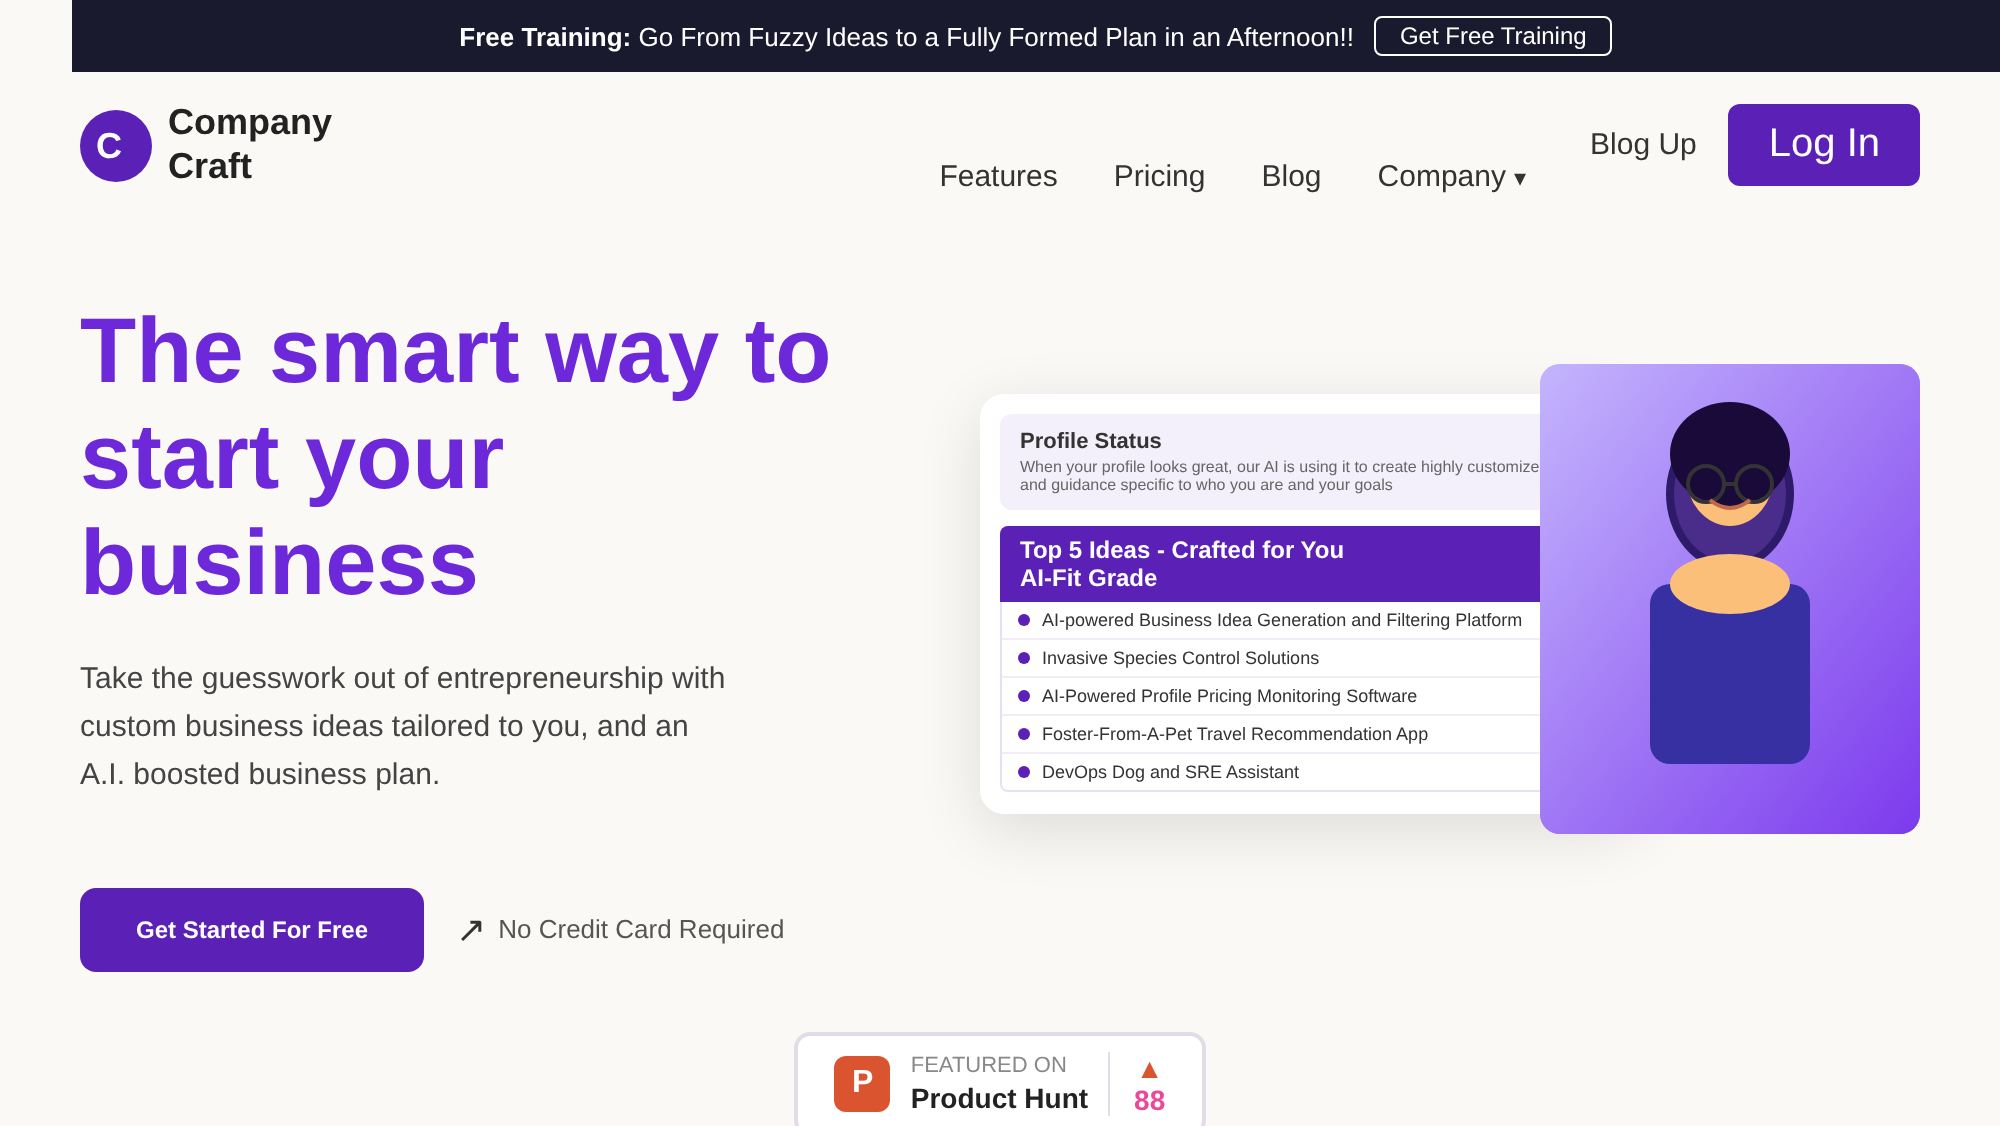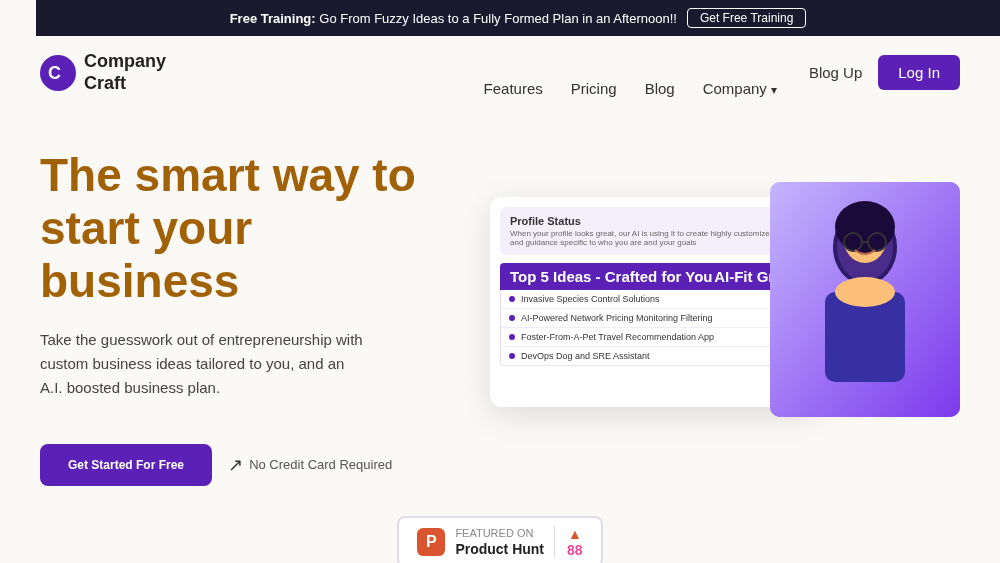--- a/index.html
+++ b/index.html
@@ -89,39 +89,39 @@
       color: #333;
       font-size: 15px;
       cursor: pointer;
     }
     .log-in-btn {
       background: #5b21b6;
       color: #fff;
       border: none;
       padding: 9px 20px;
       border-radius: 6px;
-      font-size: 15px;
+      font-size: 20px;
       cursor: pointer;
     }
 
     
     .hero {
       display: flex;
       align-items: center;
       padding: 40px 40px 20px 40px;
       gap: 30px;
       min-height: 300px;
     }
     .hero-left {
       flex: 0 0 420px;
     }
     .hero-title {
       font-size: 46px;
       font-weight: 800;
-      color: #a16207;
+      color: #6d28d9;
       line-height: 1.15;
       margin-bottom: 20px;
     }
     .hero-desc {
       font-size: 15px;
       color: #444;
       line-height: 1.6;
       margin-bottom: 44px;
       max-width: 330px;
     }
@@ -180,26 +180,27 @@
       border-radius: 6px;
       padding: 8px 10px;
       margin-bottom: 8px;
       font-size: 10px;
       color: #555;
     }
     .mock-profile-bar .bar-title { font-weight: 700; font-size: 11px; color: #333; margin-bottom: 2px; }
     .mock-ideas-header {
       background: #5b21b6;
       color: #fff;
-      font-size: 15px;
+      font-size: 12px;
       font-weight: 700;
       padding: 5px 10px;
       border-radius: 4px 4px 0 0;
       display: flex;
       justify-content: space-between;
+      flex-direction: column;
     }
     .mock-idea-rows {
       border: 1px solid #e5e0f5;
       border-top: none;
       border-radius: 0 0 4px 4px;
     }
     .mock-idea-row {
       display: flex;
       align-items: center;
       padding: 4px 8px;
@@ -338,25 +339,29 @@
           <div class="bar-title">Profile Status</div>
           <div style="font-size:8px; color:#666;">When your profile looks great, our AI is using it to create highly customized ideas and guidance specific to who you are and your goals</div>
         </div>
         <div class="mock-ideas-header">
           <span>Top 5 Ideas - Crafted for You</span>
           <span>AI-Fit Grade</span>
         </div>
         <div class="mock-idea-rows">
           <div class="mock-idea-row">
               <div class="mock-dot"></div>
+              <span>AI-powered Business Idea Generation and Filtering Platform</span>
+            </div>
+          <div class="mock-idea-row">
+              <div class="mock-dot"></div>
               <span>Invasive Species Control Solutions</span>
             </div>
           <div class="mock-idea-row">
               <div class="mock-dot"></div>
-              <span>AI-Powered Network Pricing Monitoring Filtering</span>
+              <span>AI-Powered Profile Pricing Monitoring Software</span>
             </div>
           <div class="mock-idea-row">
               <div class="mock-dot"></div>
               <span>Foster-From-A-Pet Travel Recommendation App</span>
             </div>
           <div class="mock-idea-row">
               <div class="mock-dot"></div>
               <span>DevOps Dog and SRE Assistant</span>
             </div>
         </div>

